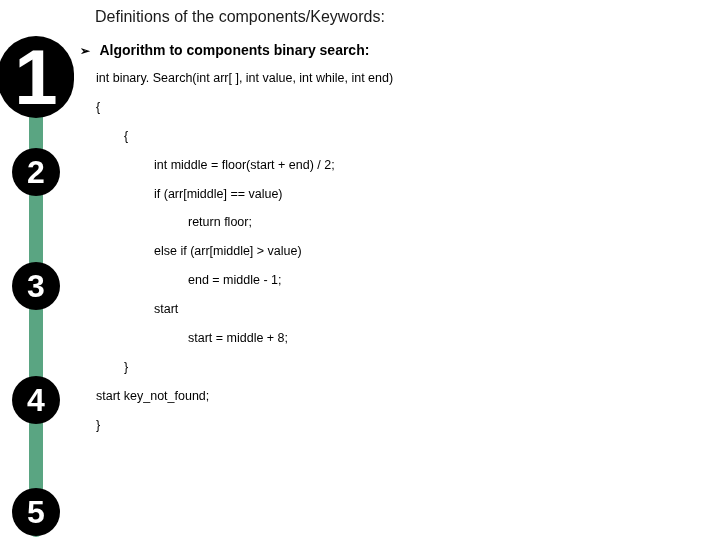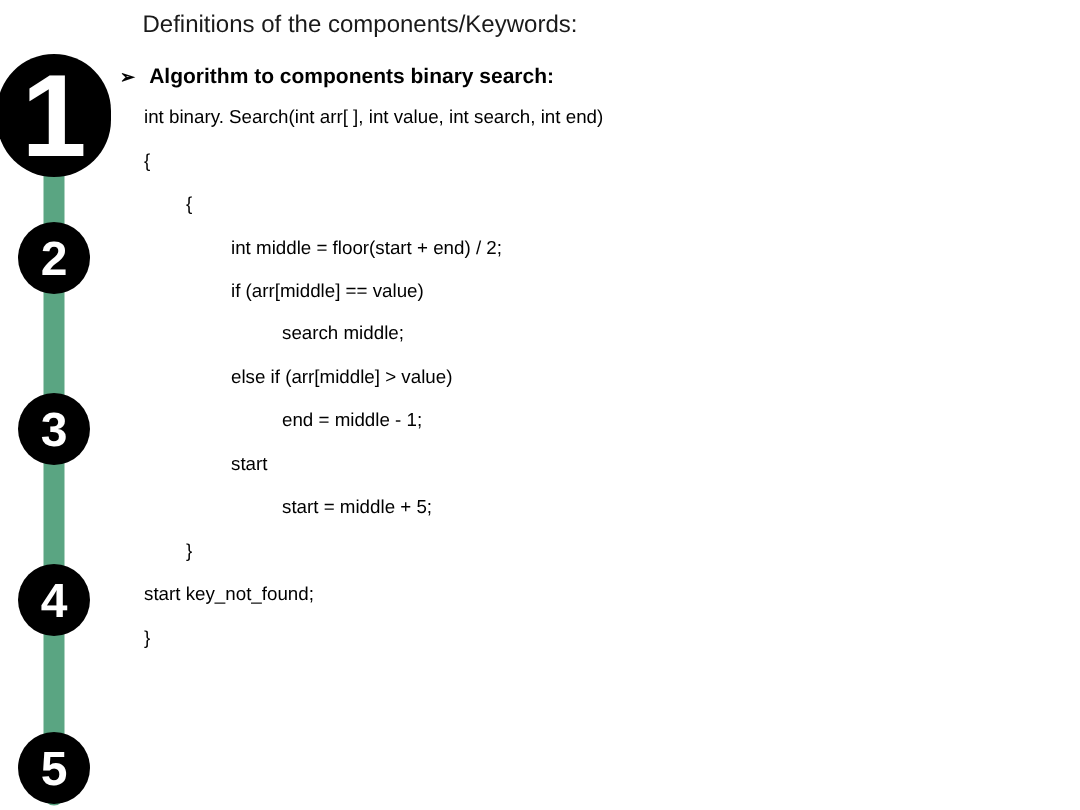--- a/index.html
+++ b/index.html
@@ -92,26 +92,26 @@
 <div class="ball b3">3</div>
 <div class="ball b4">4</div>
 <div class="ball b5">5</div>
 
 <div class="heading">
   <span class="arrow">➢</span>
   <span>Algorithm to components binary search:</span>
 </div>
 
 <div class="content">
-  <div class="row i1">int binary. Search(int arr[ ], int value, int search, int end)</div>
+  <div class="row i1">int binary. Search(int arr[ ], int value, int while, int end)</div>
   <div class="row i0">{</div>
   <div class="row i3">{</div>
   <div class="row i4">int middle = floor(start + end) / 2;</div>
   <div class="row i4">if (arr[middle] == value)</div>
-  <div class="row i5">search middle;</div>
+  <div class="row i5">return floor;</div>
   <div class="row i4">else if (arr[middle] &gt; value)</div>
   <div class="row i5">end = middle - 1;</div>
   <div class="row i4">start</div>
-  <div class="row i5">start = middle + 5;</div>
+  <div class="row i5">start = middle + 8;</div>
   <div class="row i2">}</div>
   <div class="row i0">start key_not_found;</div>
   <div class="row i0">}</div>
 </div>
 
 </body></html>

